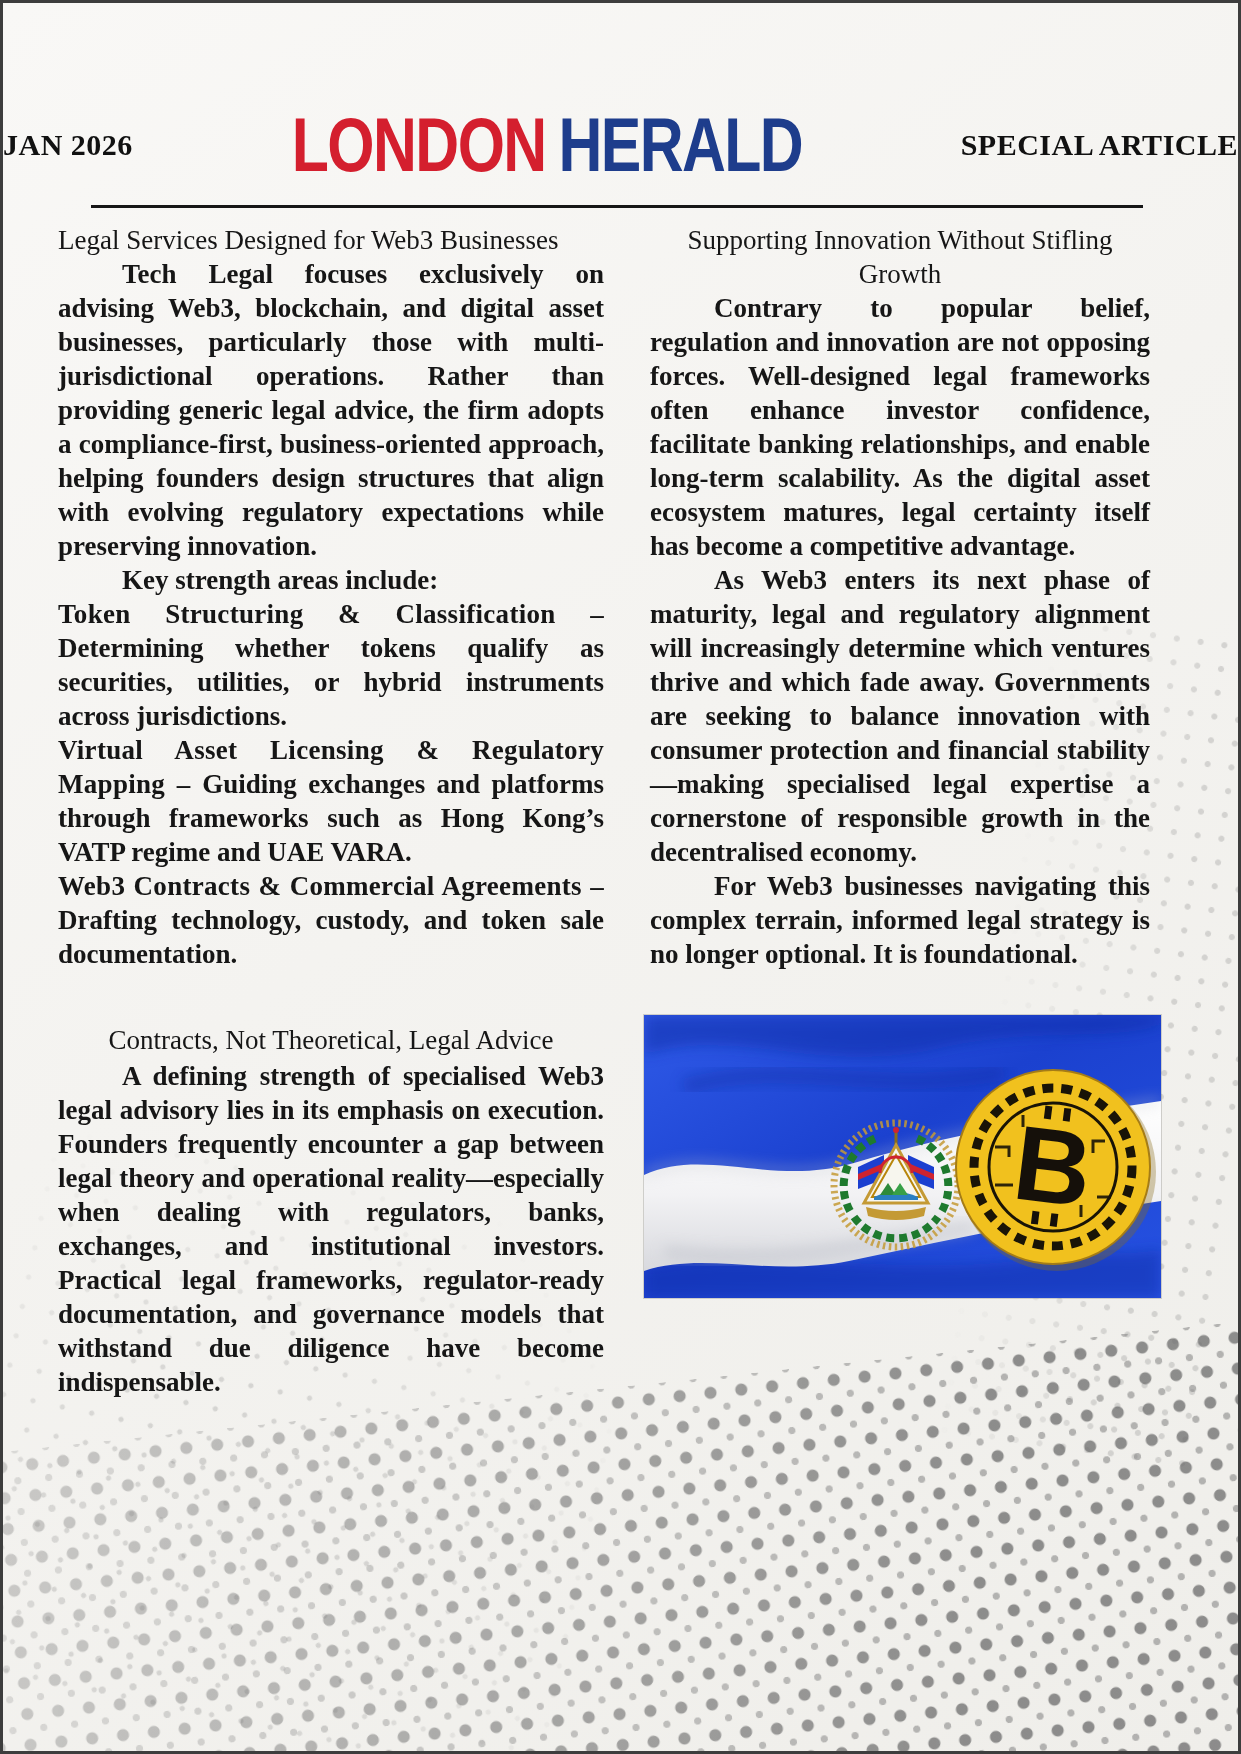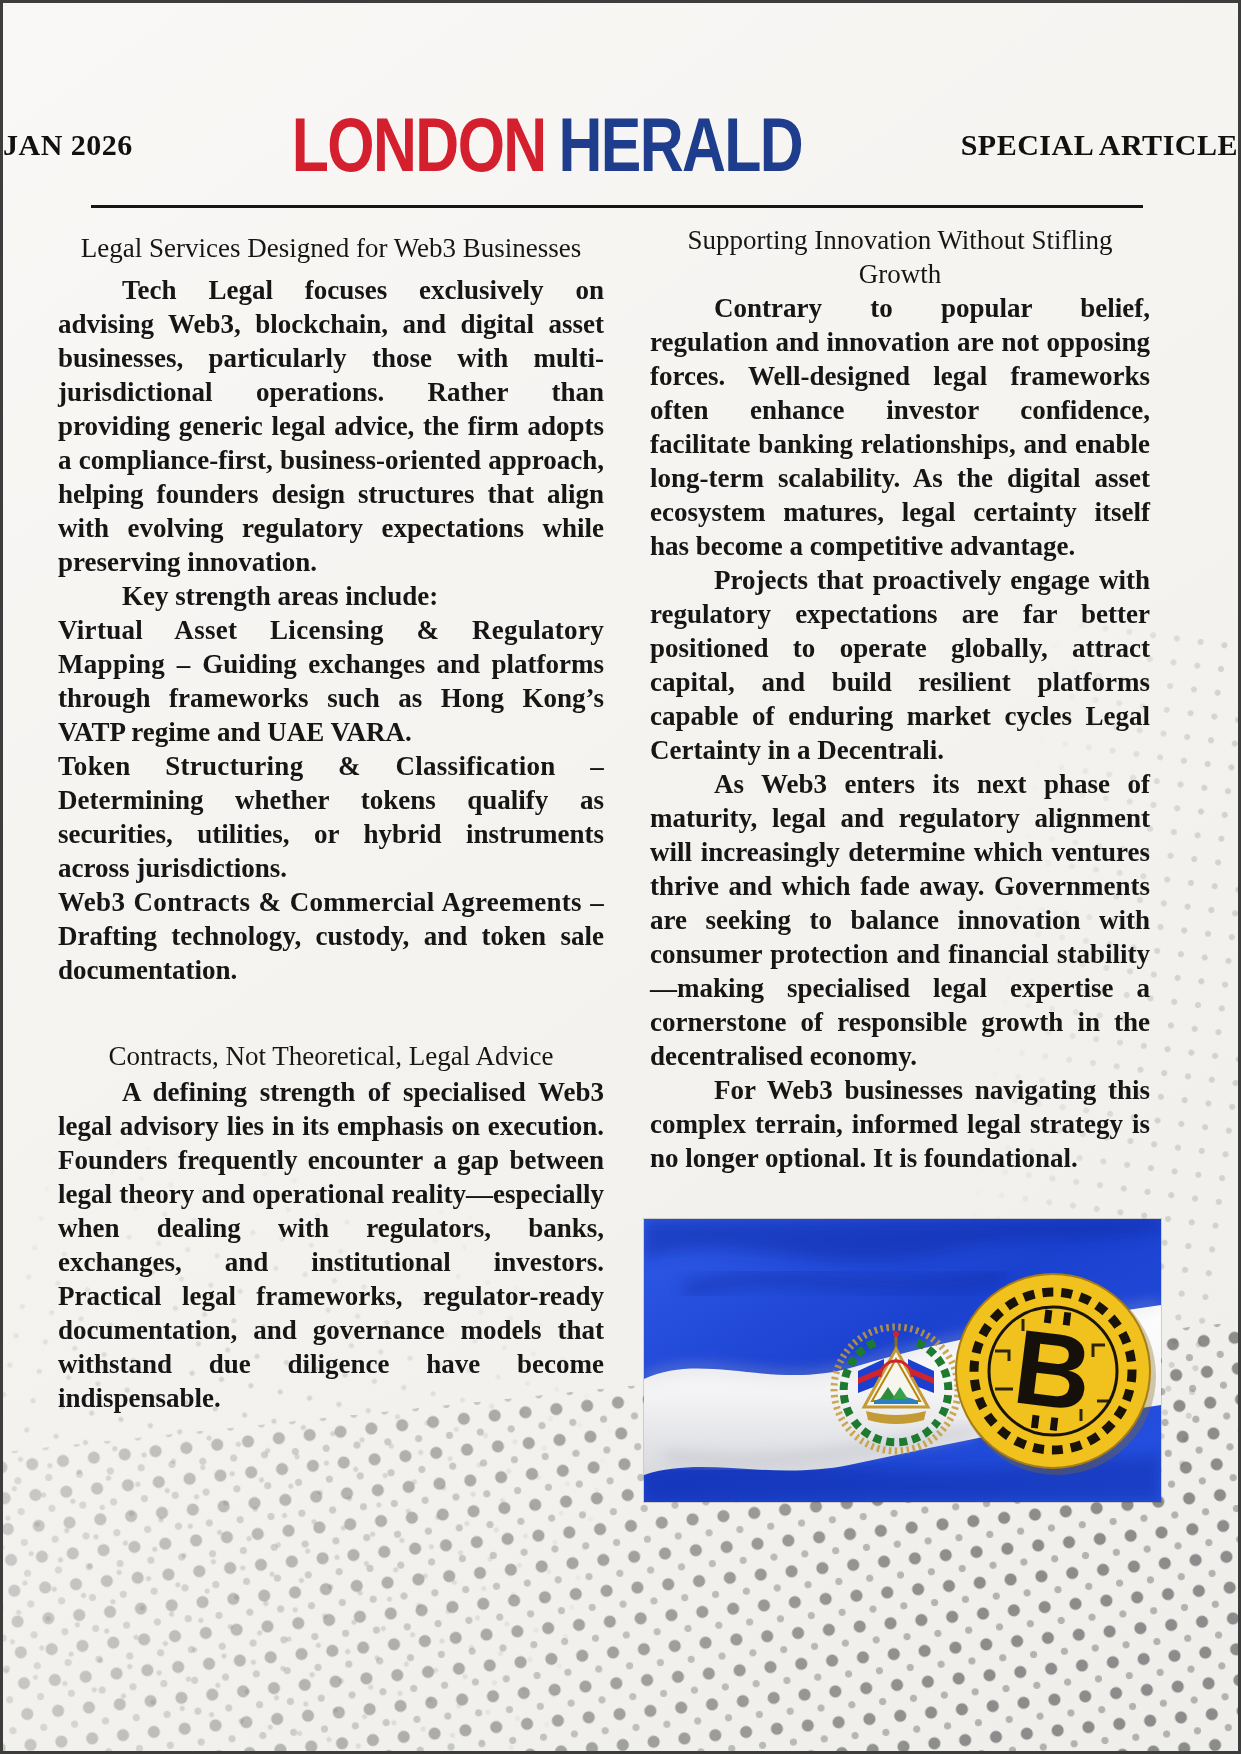--- a/index.html
+++ b/index.html
@@ -76,21 +76,21 @@
   }
   .col-left{width:546px;}
   .col-right{width:500px;}
   .body{
     font-size:27px;line-height:34px;
     text-align:justify;
     margin:0;
     font-weight:bold;
   }
   .ind{text-indent:64px;}
-  .lede{font-size:27px;line-height:34px;margin:8px;text-align:center;}
+  .lede{font-size:27px;line-height:34px;margin:0;}
   .item b{letter-spacing:.3px;}
   .subhead{
     font-size:27px;line-height:34px;
     font-weight:normal;text-align:center;
     margin:0;
   }
   .subhead.gap-lg{margin-top:52px;margin-bottom:2px;}
   .subhead.gap-xl{margin-top:68px;margin-bottom:2px;}
   
   .photo{
@@ -119,32 +119,31 @@
 
   <hr class="rule">
 
   <div class="content">
 
     <div class="col-left">
       <p class="lede">Legal Services Designed for Web3 Businesses</p>
       <p class="body ind">Tech Legal focuses exclusively on advising Web3, blockchain, and digital asset businesses, particularly those with multi-jurisdictional operations. Rather than providing generic legal advice, the firm adopts a compliance-first, business-oriented approach, helping founders design structures that align with evolving regulatory expectations while preserving innovation.</p>
       <p class="body ind">Key strength areas include:</p>
 
+      <p class="body item"><b>Token Structuring &amp; Classification – </b><span>Determining whether tokens qualify as securities, utilities, or hybrid instruments across jurisdictions.</span></p>
       <p class="body item"><b>Virtual Asset Licensing &amp; Regulatory Mapping – </b><span>Guiding exchanges and platforms through frameworks such as Hong Kong’s VATP regime and UAE VARA.</span></p>
-      <p class="body item"><b>Token Structuring &amp; Classification – </b><span>Determining whether tokens qualify as securities, utilities, or hybrid instruments across jurisdictions.</span></p>
       <p class="body item"><b>Web3 Contracts &amp; Commercial Agreements – </b><span>Drafting technology, custody, and token sale documentation.</span></p>
 
       <h3 class="subhead gap-lg">Contracts, Not Theoretical, Legal Advice</h3>
       <p class="body ind">A defining strength of specialised Web3 legal advisory lies in its emphasis on execution. Founders frequently encounter a gap between legal theory and operational reality—especially when dealing with regulators, banks, exchanges, and institutional investors. Practical legal frameworks, regulator-ready documentation, and governance models that withstand due diligence have become indispensable.</p>
     </div>
 
     <div class="col-right">
       <h3 class="subhead">Supporting Innovation Without Stifling Growth</h3>
       <p class="body ind">Contrary to popular belief, regulation and innovation are not opposing forces. Well-designed legal frameworks often enhance investor confidence, facilitate banking relationships, and enable long-term scalability. As the digital asset ecosystem matures, legal certainty itself has become a competitive advantage.</p>
-      <p class="body ind">Projects that proactively engage with regulatory expectations are far better positioned to operate globally, attract capital, and build resilient platforms capable of enduring market cycles Legal Certainty in a Decentrali.</p>
 
       <p class="body ind">As Web3 enters its next phase of maturity, legal and regulatory alignment will increasingly determine which ventures thrive and which fade away. Governments are seeking to balance innovation with consumer protection and financial stability—making specialised legal expertise a cornerstone of responsible growth in the decentralised economy.</p>
       <p class="body ind">For Web3 businesses navigating this complex terrain, informed legal strategy is no longer optional. It is foundational.</p>
 
       <div class="photo">
         <svg width="517" height="283" viewBox="0 0 517 283">
           <defs>
             <linearGradient id="bg" x1="0" y1="0" x2="1" y2="1">
               <stop offset="0" stop-color="#2f5ae8"></stop>
                 <stop offset=".45" stop-color="#1b41cf"></stop>

